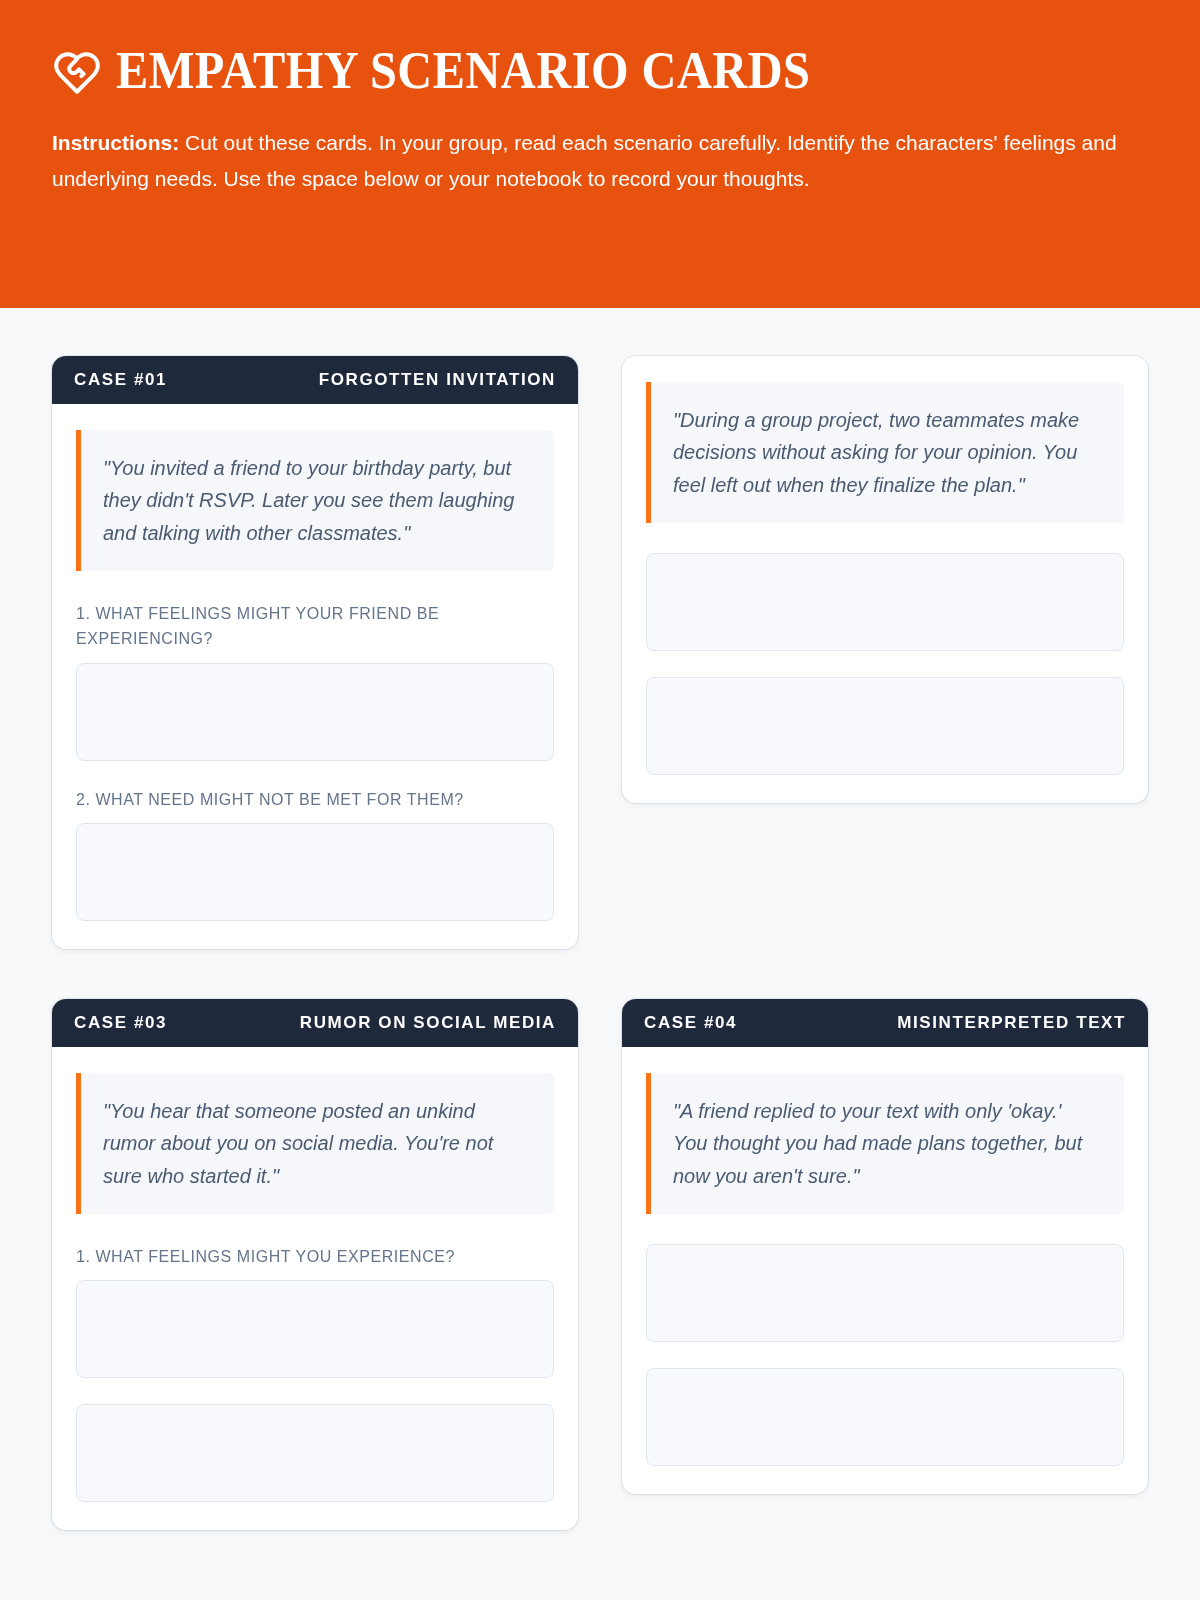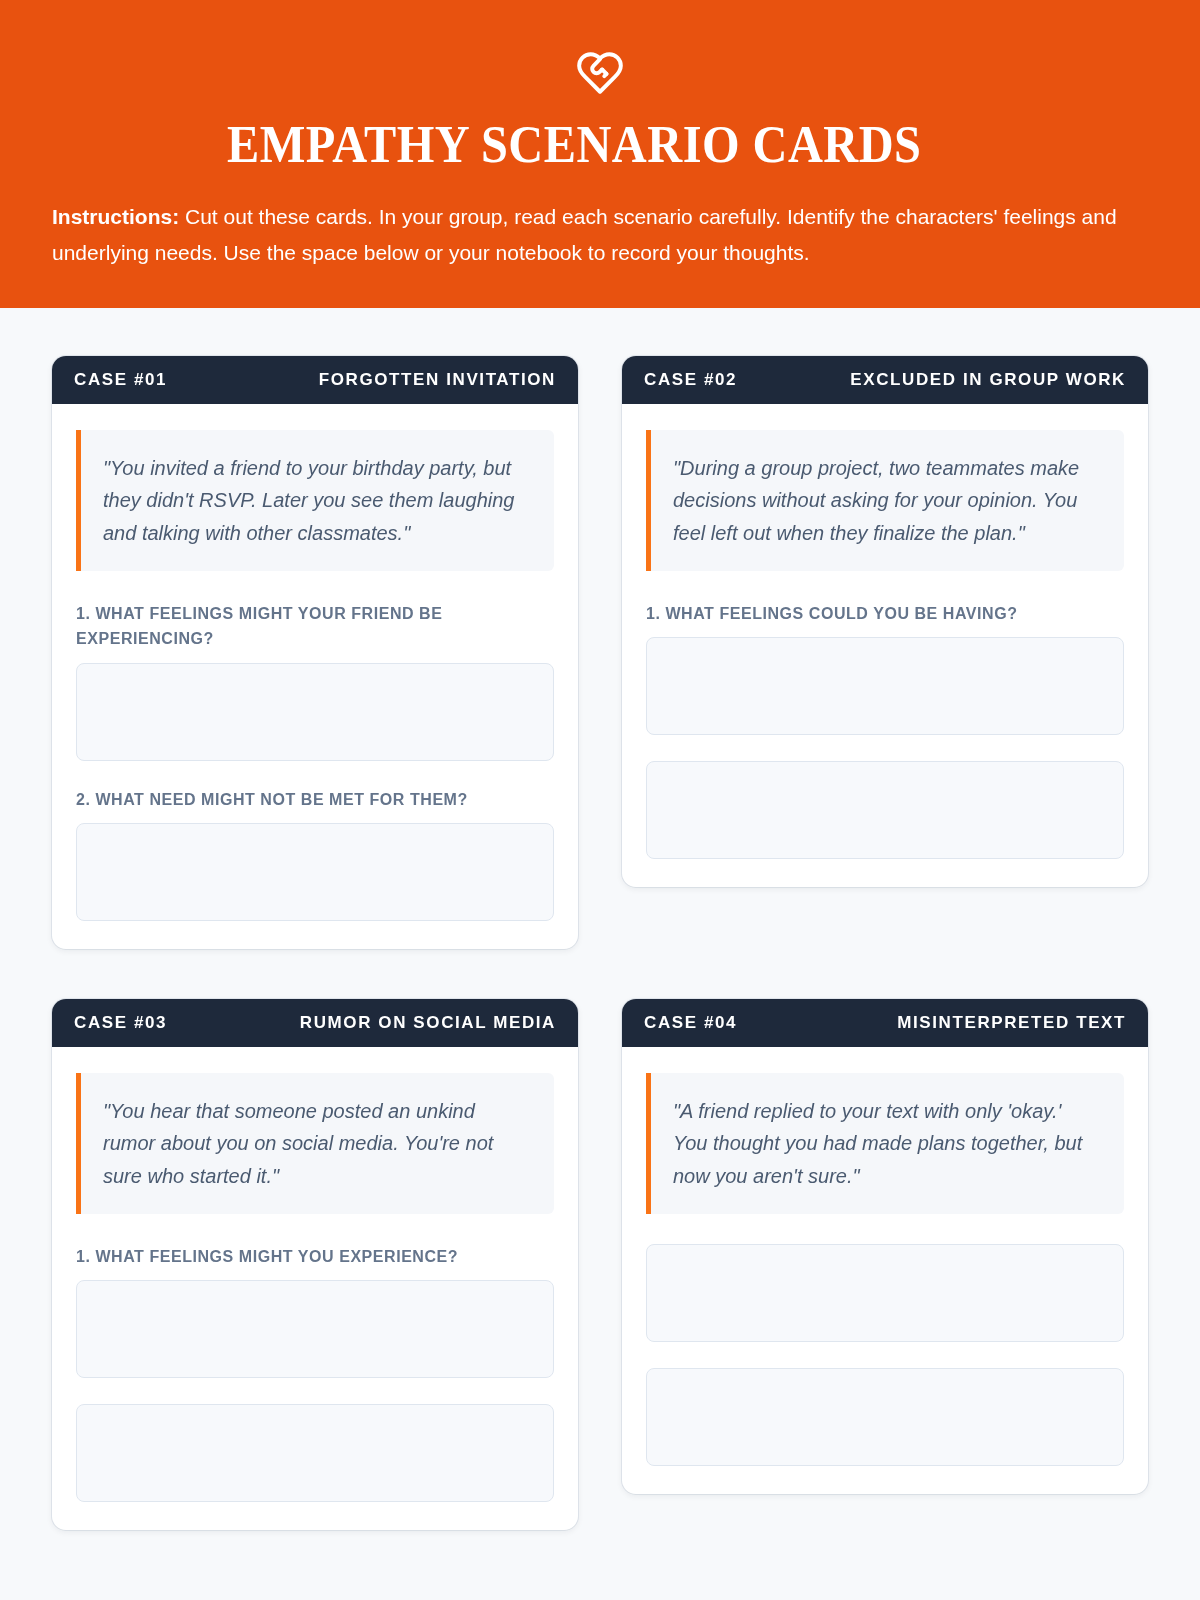--- a/index.html
+++ b/index.html
@@ -19,23 +19,22 @@
   
   .banner {
     background: #e8520f;
     padding: 44px 52px 40px 52px;
     height: 308px;
   }
 
   .banner-title-row {
     display: flex;
     align-items: center;
-    gap: 20px;
+    gap: 14px;
     margin-bottom: 26px;
-    flex-direction: column;
   }
 
   .heart-icon {
     width: 50px;
     height: 50px;
     display: block;
     flex: none;
     margin-top: 4px;
   }
 
@@ -116,21 +115,21 @@
   .scenario-text {
     color: #4a5a70;
     font-style: italic;
     font-size: 20px;
     line-height: 1.62;
   }
 
   .question-label {
     color: #64748b;
     font-size: 16px;
-    font-weight: 700;
+    font-weight: 400;
     letter-spacing: 0.55px;
     line-height: 1.58;
     text-transform: uppercase;
     margin-bottom: 11px;
   }
 
   .answer-box {
     background: #f7f9fc;
     border: 1px solid #dfe6ef;
     border-radius: 8px;
@@ -172,29 +171,24 @@
         <div class="scenario-text">"You invited a friend to your birthday party, but they didn't RSVP. Later you see them laughing and talking with other classmates."</div>
       </div>
       <div class="question-label">1. WHAT FEELINGS MIGHT YOUR FRIEND BE EXPERIENCING?</div>
       <div class="answer-box"></div>
       <div class="question-label">2. WHAT NEED MIGHT NOT BE MET FOR THEM?</div>
       <div class="answer-box"></div>
     </div>
   </div>
 
   <div class="card">
-    <div class="card-header">
-      <span class="case-no">CASE #02</span>
-      <span class="case-title">EXCLUDED IN GROUP WORK</span>
-    </div>
     <div class="card-body">
       <div class="scenario">
         <div class="scenario-text">"During a group project, two teammates make decisions without asking for your opinion. You feel left out when they finalize the plan."</div>
       </div>
-      <div class="question-label">1. WHAT FEELINGS COULD YOU BE HAVING?</div>
       <div class="answer-box"></div>
       <div class="answer-box"></div>
     </div>
   </div>
 
   <div class="card">
     <div class="card-header">
       <span class="case-no">CASE #03</span>
       <span class="case-title">RUMOR ON SOCIAL MEDIA</span>
     </div>

